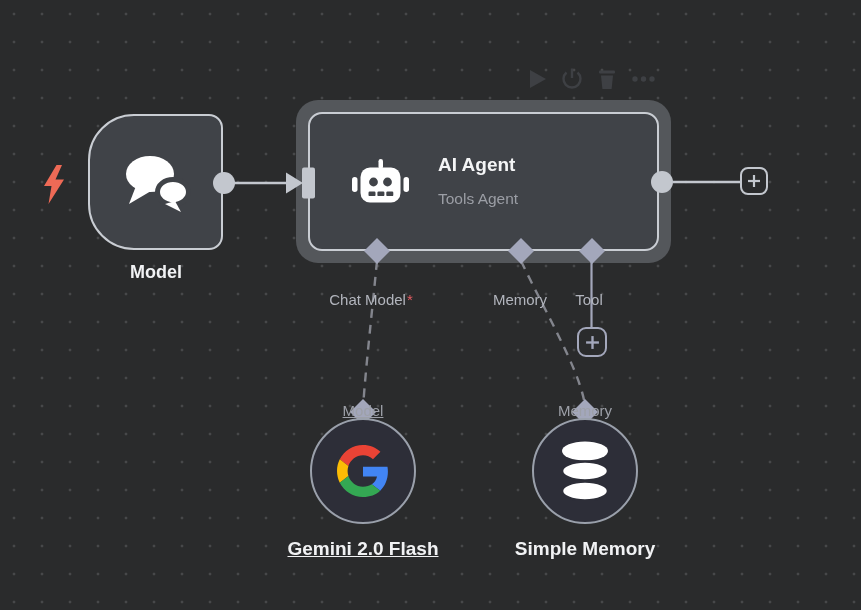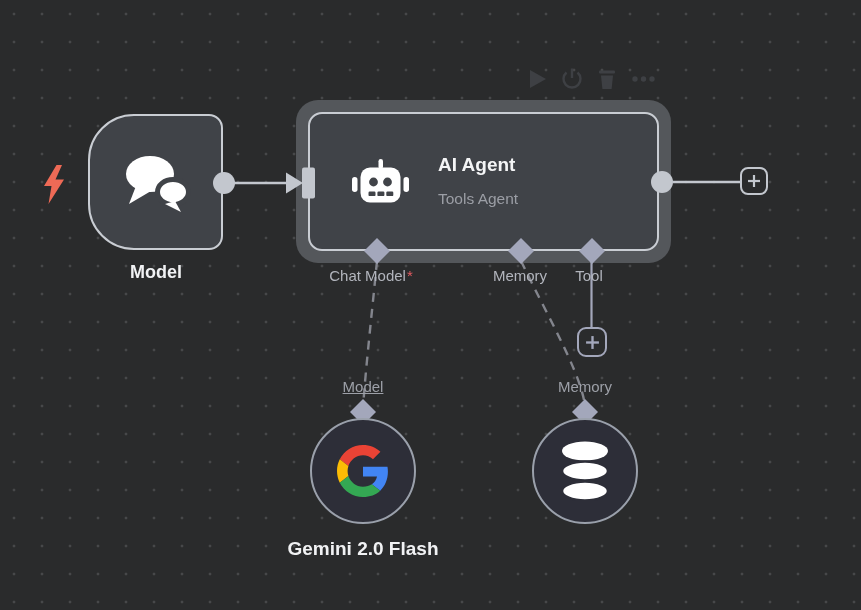--- a/index.html
+++ b/index.html
@@ -73,30 +73,31 @@
   .node-label {
     transform: translateX(-50%);
     white-space: nowrap;
     text-align: center;
     color: #f1f2f4;
     font-size: 18px;
     font-weight: 600;
   }
   .chat-label    { left: 156px; top: 262px; }
   .sub-label     { font-size: 19px; }
-  .gemini-label1 { left: 363px; top: 538px; }
+  .gemini-label1 { left: 363px; top: 538px; text-decoration: underline; }
   .gemini-label2 { left: 363px; top: 565px; }
   .memory-label  { left: 585px; top: 538px; }
 
   .port-label {
     transform: translateX(-50%);
     white-space: nowrap;
     font-size: 15px;
     font-weight: 400;
     color: #b2b5bd;
+    margin-top: 24px;
   }
   .lbl-chat-model { left: 371px; top: 267px; }
   .lbl-memory     { left: 520px; top: 267px; }
   .lbl-tool       { left: 589px; top: 267px; }
   .lbl-model      { left: 363px; top: 378px; color: #9da0a8; text-decoration: underline; }
   .lbl-memory2    { left: 585px; top: 378px; color: #9da0a8; }
   .req-star { color: #e35b61; margin-left: 1px; }
 
   
   .plus-btn {
@@ -231,14 +232,15 @@
   <div class="abs circle-node memory-node">
     <svg width="48" height="60" viewBox="0 0 48 60">
       <ellipse cx="24" cy="10" rx="23" ry="9.5" fill="#ffffff"></ellipse>
       <ellipse cx="24" cy="30" rx="23" ry="9.5" fill="#ffffff" stroke="#2d2e38" stroke-width="2.5"></ellipse>
       <ellipse cx="24" cy="50" rx="23" ry="9.5" fill="#ffffff" stroke="#2d2e38" stroke-width="2.5"></ellipse>
     </svg>
   </div>
 
   <div class="abs node-label chat-label">Model</div>
   <div class="abs node-label sub-label gemini-label1">Gemini 2.0 Flash</div>
+  <div class="abs node-label sub-label memory-label">Simple Memory</div>
 
 </div>
 
 </body></html>

